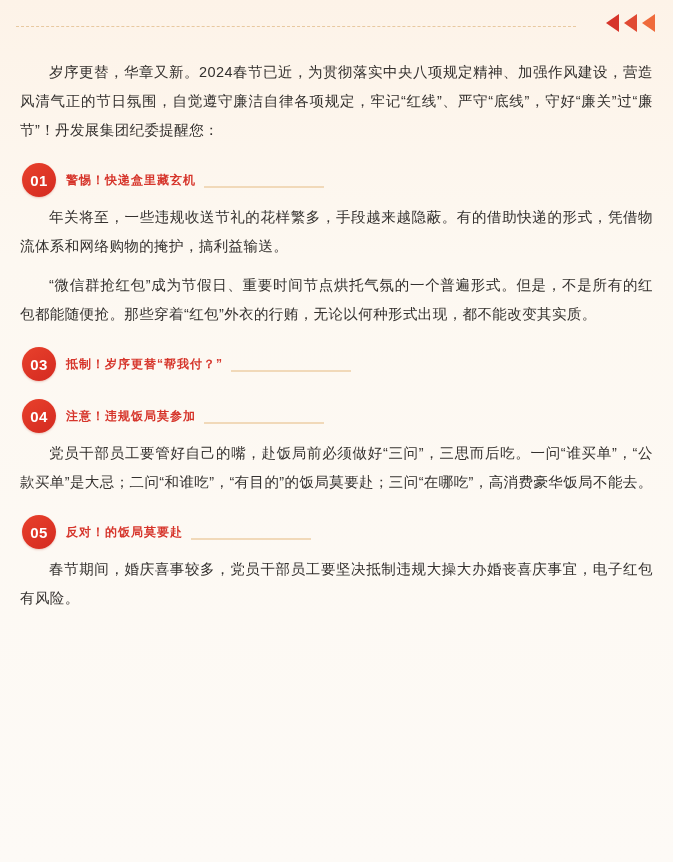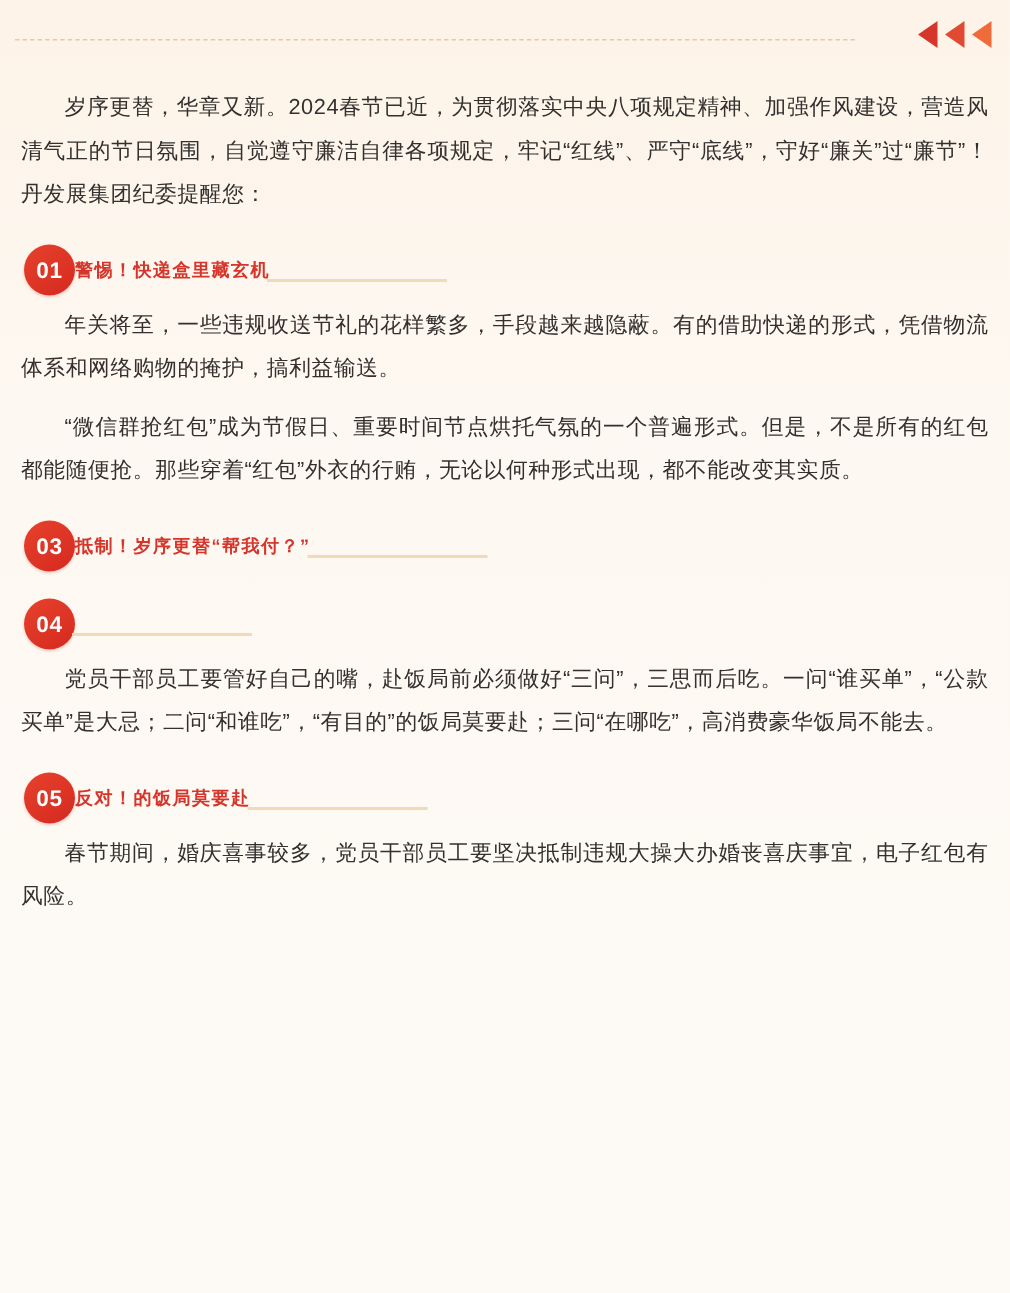--- a/index.html
+++ b/index.html
@@ -14,21 +14,21 @@
     color: #3a2d28;
     overflow: hidden;
     position: relative;
   }
   .page {
     position: relative;
     width: 673px;
     height: 862px;
     background: linear-gradient(180deg, #fdf3e8 0%, #fdf8f1 30%, #fdfaf6 100%);
     box-sizing: border-box;
-    padding: 0 10px;
+    padding: 0 16px;
   }
   
   .top-bar {
     position: relative;
     height: 56px;
   }
   .dotted-rule {
     position: absolute;
     left: 0;
     top: 26px;
@@ -66,20 +66,21 @@
     letter-spacing: 0.4px;
   }
 
   
   .section {
     margin: 0 0 4px 0;
   }
   .sec-head {
     display: flex;
     align-items: center;
+    gap: 10px;
     margin: 18px 0 6px 6px;
     position: relative;
   }
   .num-badge {
     flex: 0 0 auto;
     width: 34px;
     height: 34px;
     border-radius: 50%;
     background: linear-gradient(145deg, #e8412c 0%, #d42a20 100%);
     color: #fff;
@@ -151,20 +152,21 @@
     <div class="sec-head">
       <span class="num-badge">03</span>
       <span class="sec-title">抵制！岁序更替“帮我付？”</span>
       <span class="sec-underline"></span>
     </div>
   </div>
 
   <div class="section">
     <div class="sec-head">
       <span class="num-badge">04</span>
+      <span class="sec-title">注意！违规饭局莫参加</span>
       <span class="sec-underline"></span>
     </div>
     <p class="body-text">党员干部员工要管好自己的嘴，赴饭局前必须做好“三问”，三思而后吃。一问“谁买单”，“公款买单”是大忌；二问“和谁吃”，“有目的”的饭局莫要赴；三问“在哪吃”，高消费豪华饭局不能去。</p>
   </div>
 
   <div class="section">
     <div class="sec-head">
       <span class="num-badge">05</span>
       <span class="sec-title">反对！的饭局莫要赴</span>
       <span class="sec-underline"></span>

